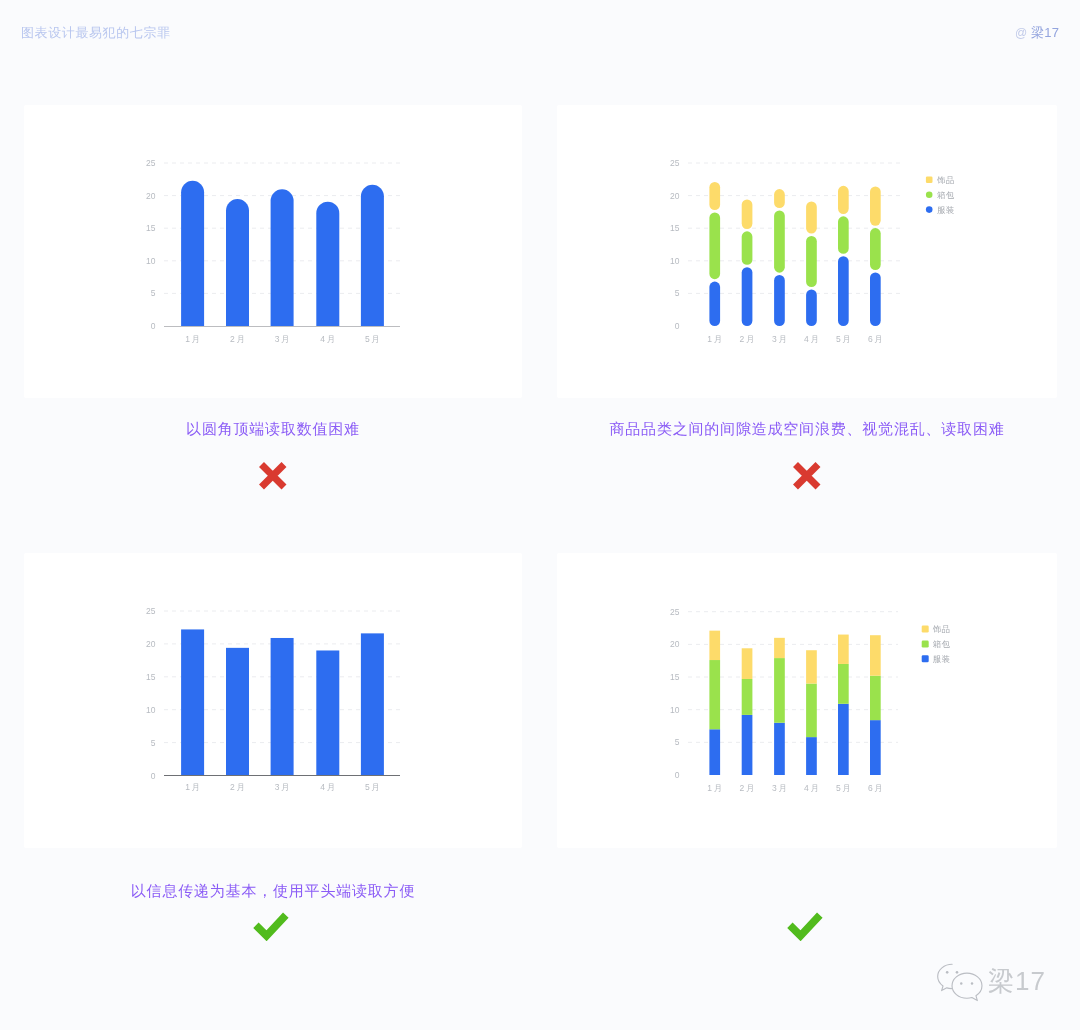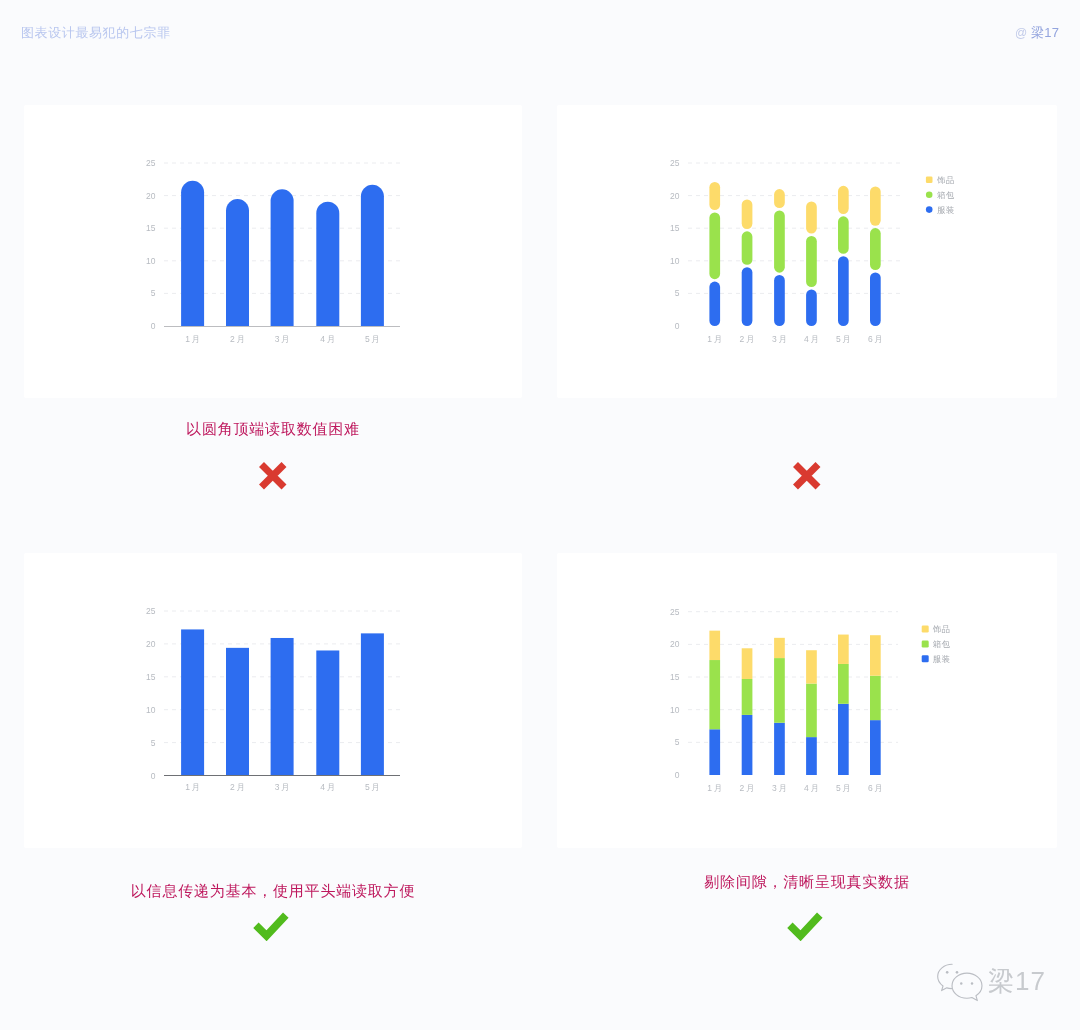--- a/index.html
+++ b/index.html
@@ -13,21 +13,21 @@
   svg text{ -webkit-font-smoothing:antialiased; }
 
   .hdr-title{position:absolute;left:21px;top:25.5px;font-size:13px;color:#b8c6ef;
              letter-spacing:.6px;line-height:1;white-space:nowrap;}
   .hdr-at{position:absolute;left:1015px;top:26.5px;font-size:12px;color:#c2cbe9;line-height:1;}
   .hdr-handle{position:absolute;left:1031px;top:25.5px;font-size:13px;color:#93a4de;
               letter-spacing:.2px;line-height:1;white-space:nowrap;}
 
   .card{position:absolute;background:#ffffff;border-radius:2px;}
 
-  .caption{position:absolute;text-align:center;font-size:15px;color:#be185d;
+  .caption{position:absolute;text-align:center;font-size:15px;color:#8b5cf6;
            letter-spacing:.8px;line-height:1;white-space:nowrap;}
 
   .verdict{position:absolute;text-align:center;}
   .verdict svg{display:block;margin:0 auto;}
 
   .wm{position:absolute;display:flex;align-items:flex-start;}
   .wm-text{font-size:26px;color:#c7cace;letter-spacing:1px;line-height:1;margin-left:-3px;margin-top:4.5px;}
 
   .chart{position:absolute;}
   .chart svg{display:block;}
@@ -116,20 +116,21 @@
           <path d="M313 115.34600000000002 L313 86.822 A5.35 5.35 0 0 1 323.7 86.822 L323.7 115.34600000000002 A5.35 5.35 0 0 1 313 115.34600000000002 Z" fill="#fddb6a"></path>
           <rect x="368.9" y="71.5" width="6.6" height="6.6" rx="1.3" ry="1.3" fill="#fddb6a"></rect>
           <text x="379.9" y="78.1" font-size="8.5" fill="#a6aab0" letter-spacing="0.4" font-family="&quot;Liberation Sans&quot;,sans-serif">饰品</text>
           <rect x="368.9" y="86.4" width="6.6" height="6.6" rx="3.3" ry="3.3" fill="#9ae24c"></rect>
           <text x="379.9" y="93" font-size="8.5" fill="#a6aab0" letter-spacing="0.4" font-family="&quot;Liberation Sans&quot;,sans-serif">箱包</text>
           <rect x="368.9" y="101.3" width="6.6" height="6.6" rx="3.3" ry="3.3" fill="#2d6df0"></rect>
           <text x="379.9" y="107.89999999999999" font-size="8.5" fill="#a6aab0" letter-spacing="0.4" font-family="&quot;Liberation Sans&quot;,sans-serif">服装</text>
         </svg>
       </div>
   </div>
+  <div class="caption" style="left:557px;top:420.5px;width:500px;">商品品类之间的间隙造成空间浪费、视觉混乱、读取困难</div>
   <div class="verdict" style="left:557px;top:461.2px;width:500px;margin-left:0px;" id="verdict1">
       <svg width="29.5" height="29.5" viewBox="0 0 29.5 29.5">
         <path d="M3.5 3.5 L26.0 26.0 M26.0 3.5 L3.5 26.0" stroke="#d93a30" stroke-width="7.0" stroke-linecap="butt" fill="none"></path>
       </svg>
     </div>
 
   <div class="card" style="left:24px;top:553px;width:498px;height:295px;">
     <div class="chart" id="chart2" style="left:0;top:0;">
         <svg width="498" height="295" viewBox="0 0 498 295">
           <line x1="140" x2="376" y1="189.6" y2="189.6" stroke="#ebecef" stroke-width="1" stroke-dasharray="4 4"></line>
@@ -204,21 +205,20 @@
           <rect x="313" y="82.21520000000001" width="10.7" height="40.49839999999999" fill="#fddb6a"></rect>
           <rect x="364.7" y="72.5" width="7" height="7" rx="1.3" ry="1.3" fill="#fddb6a"></rect>
           <text x="375.7" y="79.3" font-size="8.5" fill="#a6aab0" letter-spacing="0.4" font-family="&quot;Liberation Sans&quot;,sans-serif">饰品</text>
           <rect x="364.7" y="87.6" width="7" height="7" rx="1.3" ry="1.3" fill="#9ae24c"></rect>
           <text x="375.7" y="94.39999999999999" font-size="8.5" fill="#a6aab0" letter-spacing="0.4" font-family="&quot;Liberation Sans&quot;,sans-serif">箱包</text>
           <rect x="364.7" y="102.2" width="7" height="7" rx="1.3" ry="1.3" fill="#2d6df0"></rect>
           <text x="375.7" y="109" font-size="8.5" fill="#a6aab0" letter-spacing="0.4" font-family="&quot;Liberation Sans&quot;,sans-serif">服装</text>
         </svg>
       </div>
   </div>
-  <div class="caption" style="left:557px;top:873.5px;width:500px;">剔除间隙，清晰呈现真实数据</div>
   <div class="verdict" style="left:557px;top:912.3px;width:500px;margin-left:-2px;" id="verdict3">
       <svg width="36" height="28.5" viewBox="0 0 36 28.5">
         <path d="M2.9 13.3 L13.5 23.8 L32.8 3.1" stroke="#51bb1d" stroke-width="7.6" stroke-linejoin="miter" stroke-linecap="butt" fill="none"></path>
       </svg>
     </div>
 
   <div class="wm" style="left:936px;top:963px;">
     <span id="wmicon"><svg width="55" height="45" viewBox="0 0 46 38">
           <g fill="none" stroke="#babdc3" stroke-width="0.95" stroke-linecap="round" stroke-linejoin="round">
             <path d="M13.4 1.1 C6.7 1.1 1.2 5.7 1.2 11.4 c0 3.2 1.7 6.0 4.5 8.0 l-1.2 3.9 4.4-2.3 c1.2 0.4 2.7 0.6 4.1 0.6"></path>

